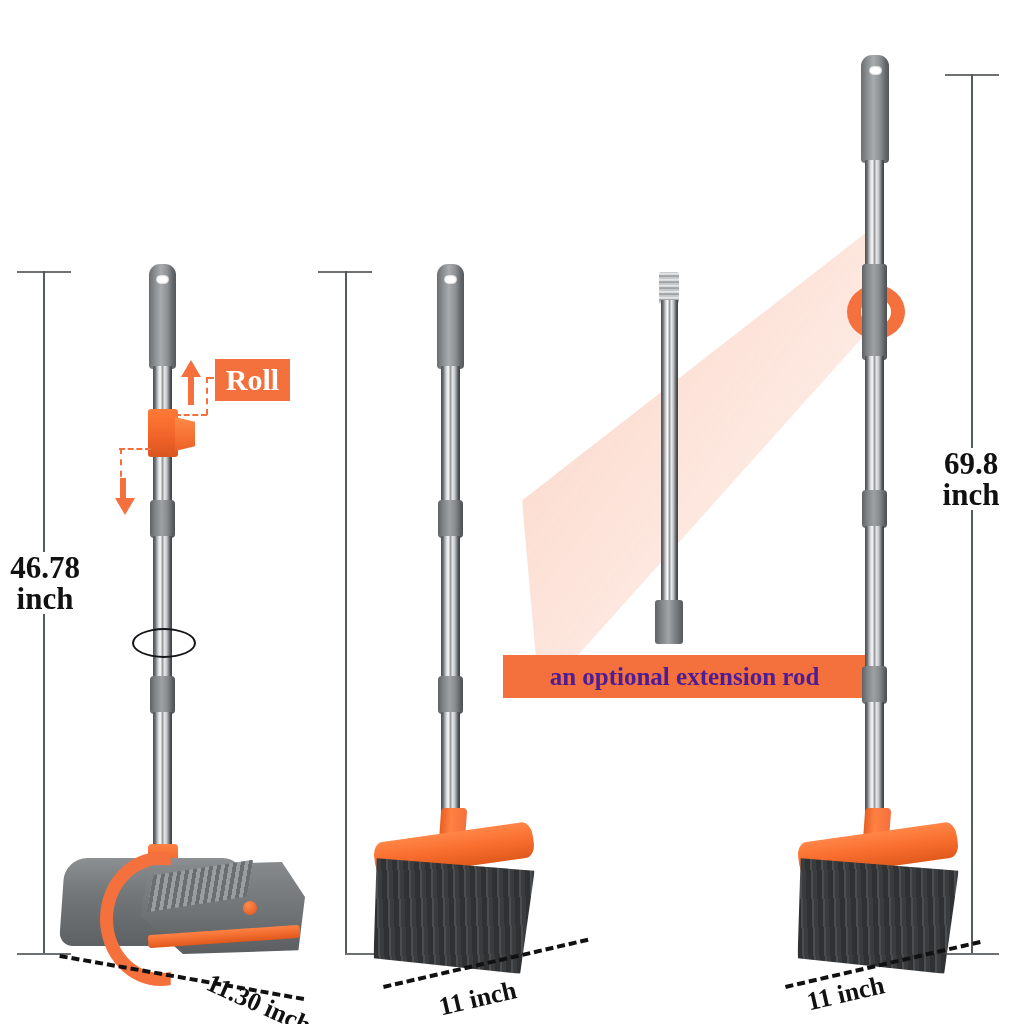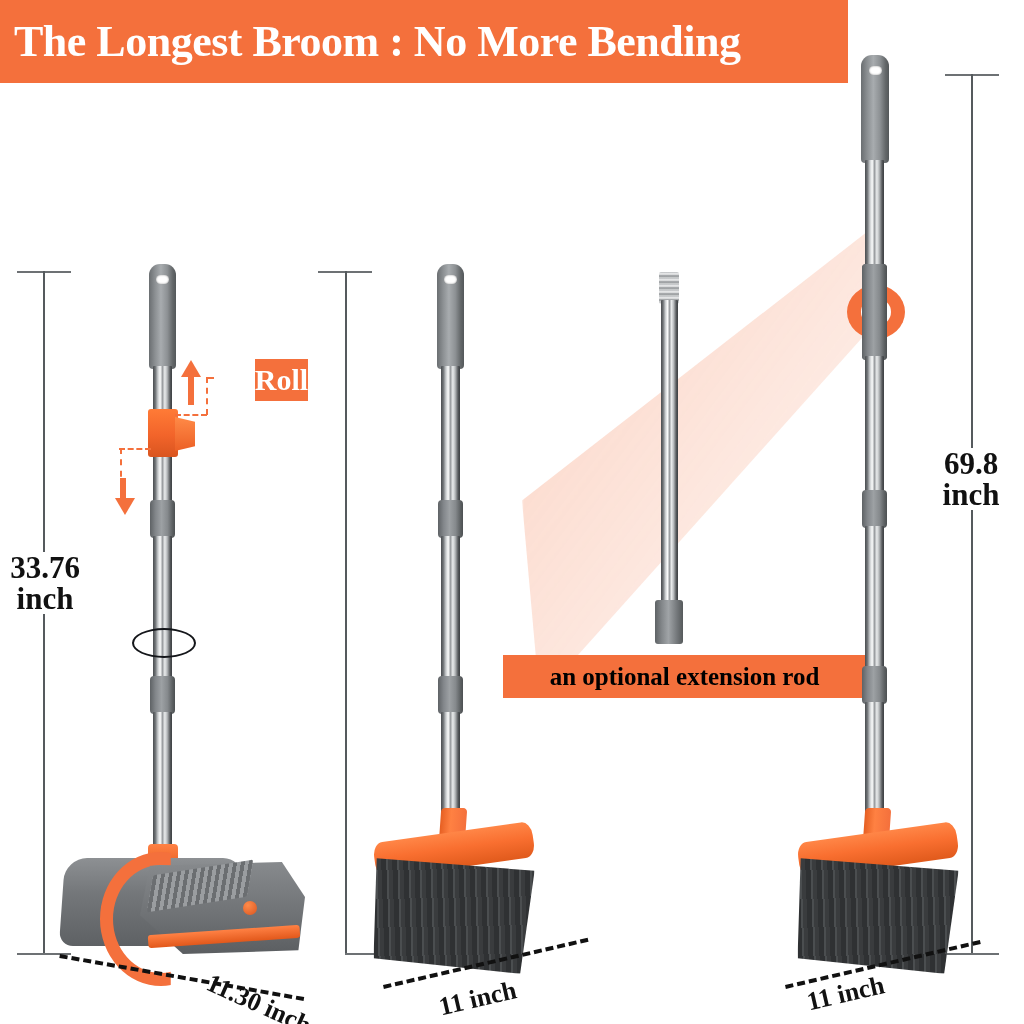--- a/index.html
+++ b/index.html
@@ -176,21 +176,21 @@
 
   
   .rod-banner {
     position: absolute;
     background: #F4703C;
     display: flex;
     align-items: center;
     justify-content: center;
   }
   .rod-banner span {
-    color: #000000;
+    color: #4c1d95;
     font-family: "Liberation Serif", serif;
     font-weight: bold;
     font-size: 25px;
     white-space: nowrap;
   }
 
   
   .broom-neck {
     position: absolute;
     background: linear-gradient(to right, #E65F22, #FF8142 40%, #F4703C);
@@ -254,29 +254,26 @@
     border: 2px solid #14161a;
     border-radius: 50%;
     background: transparent;
   }
 </style>
 </head>
 <body>
 
 <div id="stage">
 
-  <div class="header-banner">
-    <div class="header-title">The Longest Broom : No More Bending</div>
-  </div>
 
   <div class="meas-tick" style="left:17px; top:271px; width:54px;"></div>
   <div class="meas-line" style="left:43px; top:271px; height:684px;"></div>
   <div class="meas-tick" style="left:17px; top:953px; width:54px;"></div>
   <div class="meas-label" style="left:0px; top:552px; width:90px;">
-    <span class="ln1">33.76</span>
+    <span class="ln1">46.78</span>
     <span class="ln2">inch</span>
   </div>
 
   <div class="grip-top" style="left:149px; top:264px; width:27px; height:105px;"></div>
   <div class="grip-hole" style="left:156px; top:275px; width:13px; height:9px;"></div>
 
   <div class="pole" style="left:153px; top:366px; width:19px; height:140px;"></div>
   <div class="sleeve" style="left:150px; top:500px; width:25px; height:38px;"></div>
   <div class="pole" style="left:153px; top:536px; width:19px; height:146px;"></div>
   <div class="sleeve" style="left:150px; top:676px; width:25px; height:38px;"></div>
@@ -287,21 +284,21 @@
   <div class="clip-body" style="left:148px; top:409px; width:30px; height:48px;"></div>
   <div class="clip-wing" style="left:175px; top:417px; width:20px; height:34px; clip-path: polygon(0 0,100% 14%,100% 86%,0 100%);"></div>
 
   <div class="dash-h" style="left:175px; top:414px; width:32px;"></div>
   <div class="dash-v" style="left:206px; top:377px; height:38px;"></div>
   <div class="dash-h" style="left:206px; top:377px; width:8px;"></div>
 
   <div class="arrow-shaft" style="left:188px; top:375px; width:6px; height:30px;"></div>
   <div class="arrow-up" style="left:181px; top:360px; border-left:10px solid transparent; border-right:10px solid transparent; border-bottom:17px solid #F4703C;"></div>
 
-  <div class="roll-badge" style="left:215px; top:359px; width:53px; height:42px;margin-left:40px;">
+  <div class="roll-badge" style="left:215px; top:359px; width:75px; height:42px;">
     <span>Roll</span>
   </div>
 
   <div class="dash-h" style="left:119px; top:448px; width:32px;"></div>
   <div class="dash-v" style="left:120px; top:448px; height:40px;"></div>
   <div class="arrow-shaft" style="left:120px; top:478px; width:6px; height:24px;"></div>
   <div class="arrow-down" style="left:115px; top:498px; border-left:10px solid transparent; border-right:10px solid transparent; border-top:17px solid #F4703C;"></div>
 
   <div class="dp-collar" style="left:148px; top:844px; width:30px; height:28px;"></div>
   <div class="dp-shell" style="left:62px; top:858px; width:178px; height:88px; transform: skewX(-4deg);"></div>

